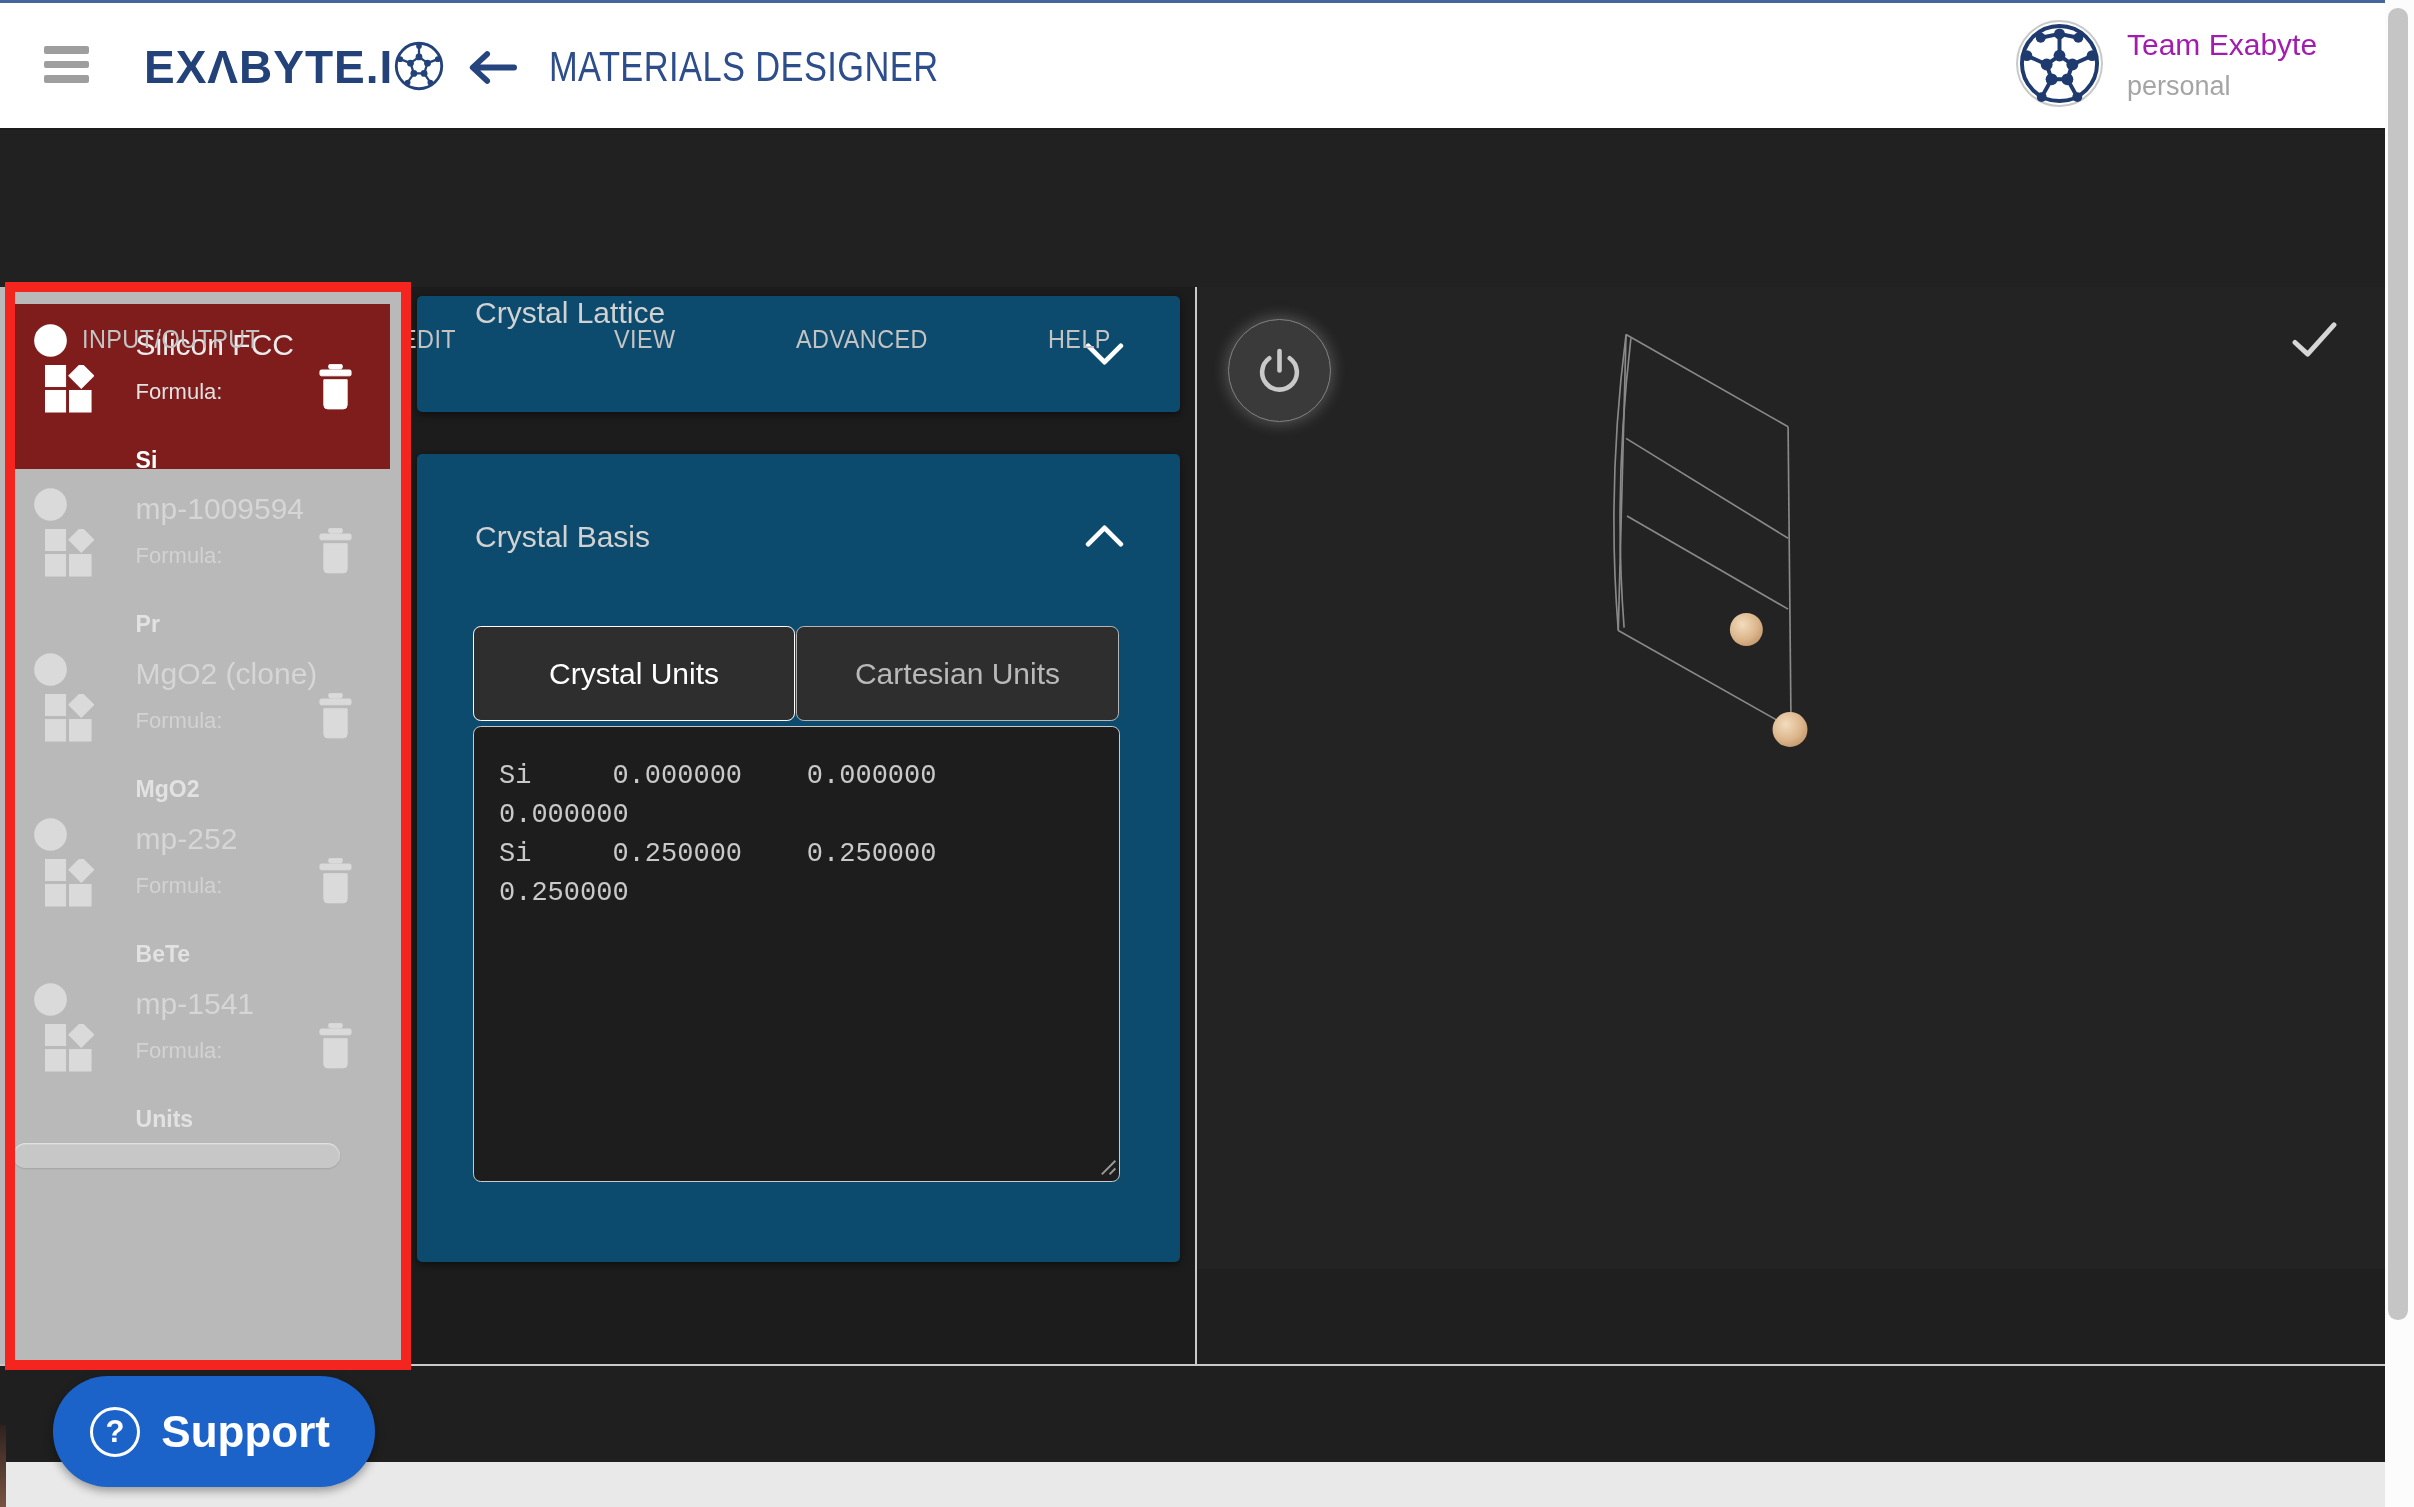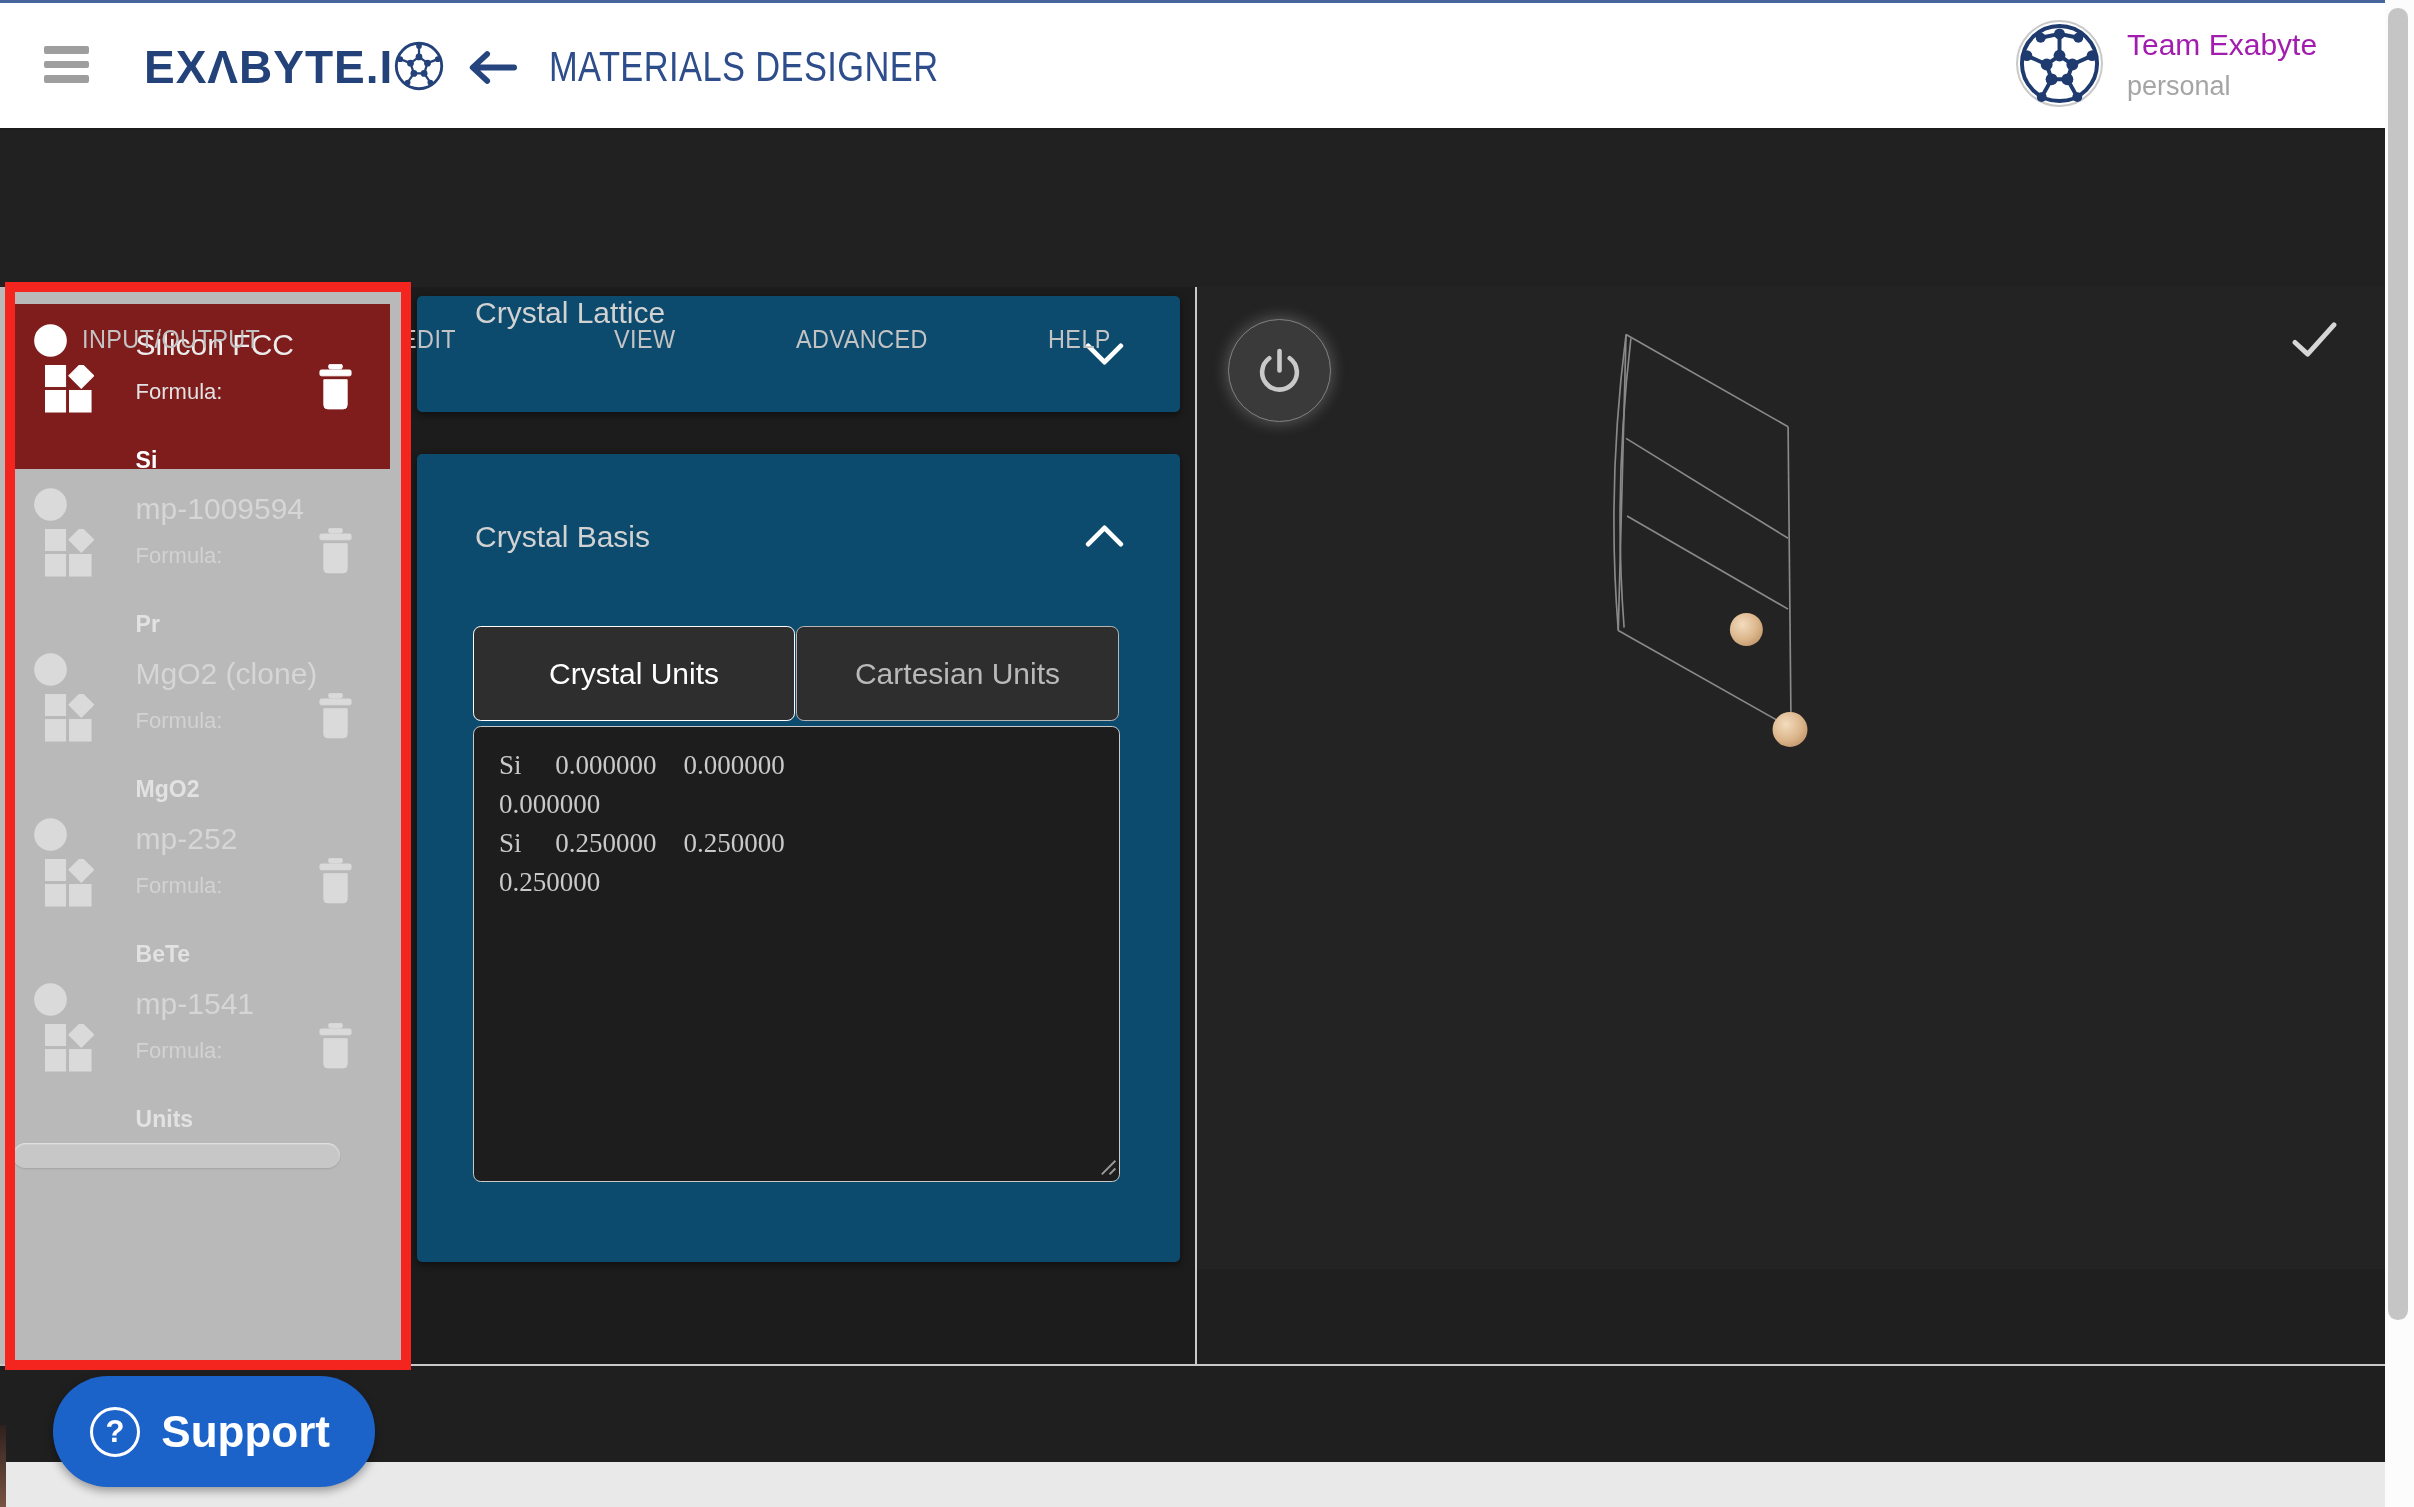--- a/index.html
+++ b/index.html
@@ -64,22 +64,22 @@
   
   #tabs { position:absolute; left:56px; top:172px; width:646px; height:95px; }
   .tab { position:absolute; top:0; height:95px; display:flex; align-items:center; justify-content:center;
          font-size:30px; cursor:pointer; }
   #tab-crystal { left:0; width:322px; background:#2e2e2e; border:1.9px solid #ffffff; border-radius:7.8px;
                  color:#ffffff; z-index:2; }
   #tab-cartesian { left:323px; width:323px; background:#2e2e2e; border:1px solid #b5b5b5; border-radius:7.8px;
                    color:#b9b9b9; }
   #basis-textarea { position:absolute; left:56px; top:272px; width:647px; height:456px; background:#1d1d1d;
                     border:1.9px solid #c9c9c9; border-radius:7.8px; color:#c9c9c9;
-                    font-family:Liberation Serif, serif; font-size:27px; line-height:39px;
-                    padding:19px 25px; resize:none; outline:none; white-space:pre-wrap; overflow:hidden; }
+                    font-family:Liberation Mono, monospace; font-size:27px; line-height:39px;
+                    padding:30px 25px; resize:none; outline:none; white-space:pre-wrap; overflow:hidden; }
   #resize-grip { position:absolute; left:679px; top:701px; width:21.3px; height:21.3px; pointer-events:none; }
 
   
   #viewport { left:1197px; top:287px; width:1188px; height:982px; background:#232323; }
   #viewport-lower { left:1197px; top:1269px; width:1188px; height:95px; background:#1f1f1f; }
   #power-btn { left:1228px; top:319px; width:103px; height:103px; border-radius:50%; background:#3a3a3a;
                border:1.9px solid #828282; box-shadow:0 0 13.6px 2.9px rgba(190,190,190,.28);
                display:flex; align-items:center; justify-content:center; cursor:pointer; }
   #wireframe { left:1197px; top:287px; width:1188px; height:982px; }
 

